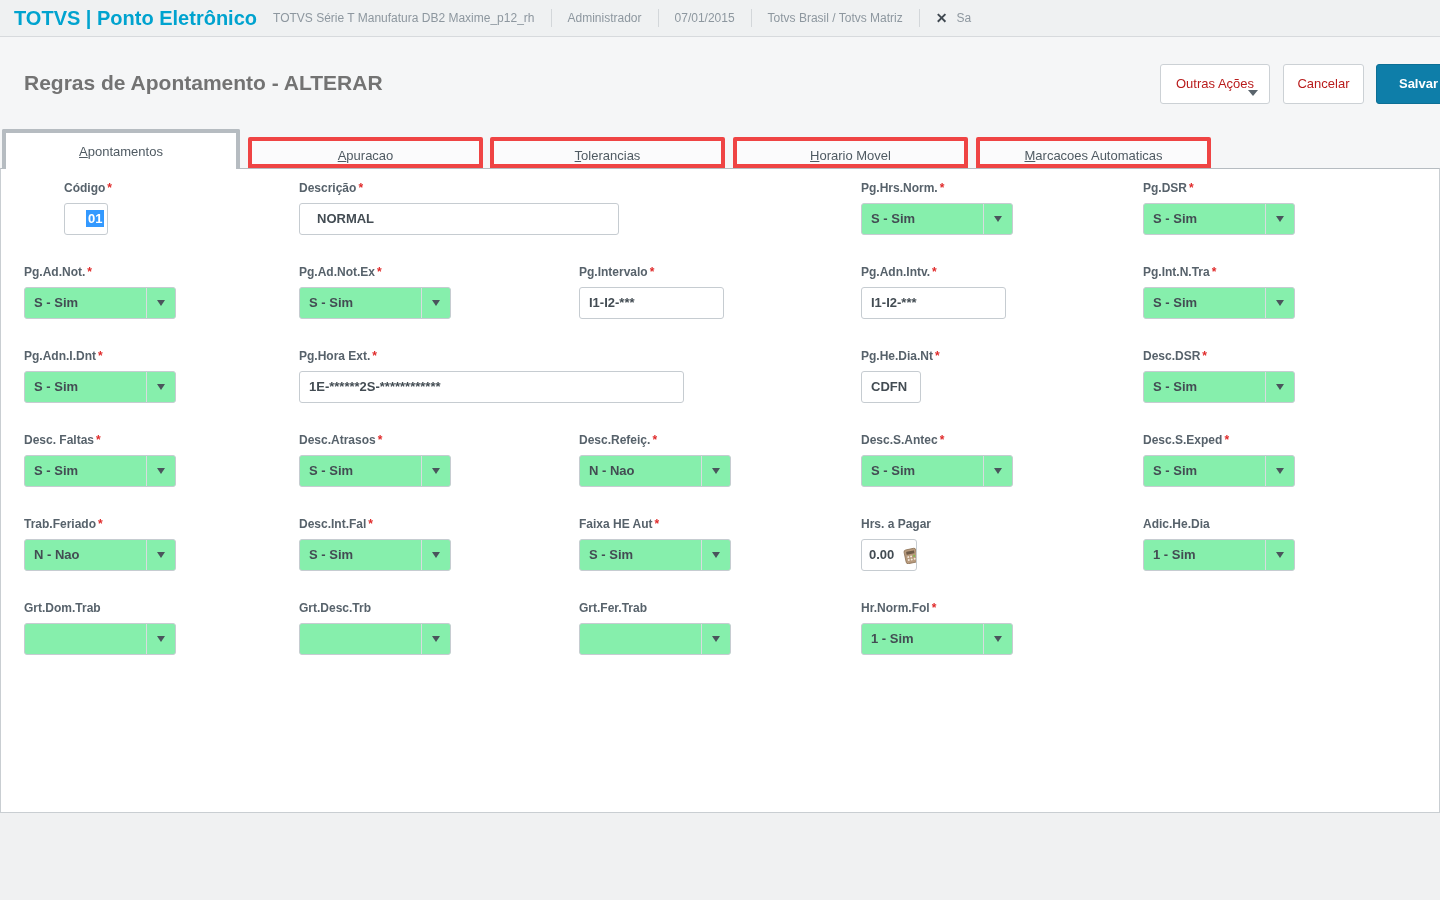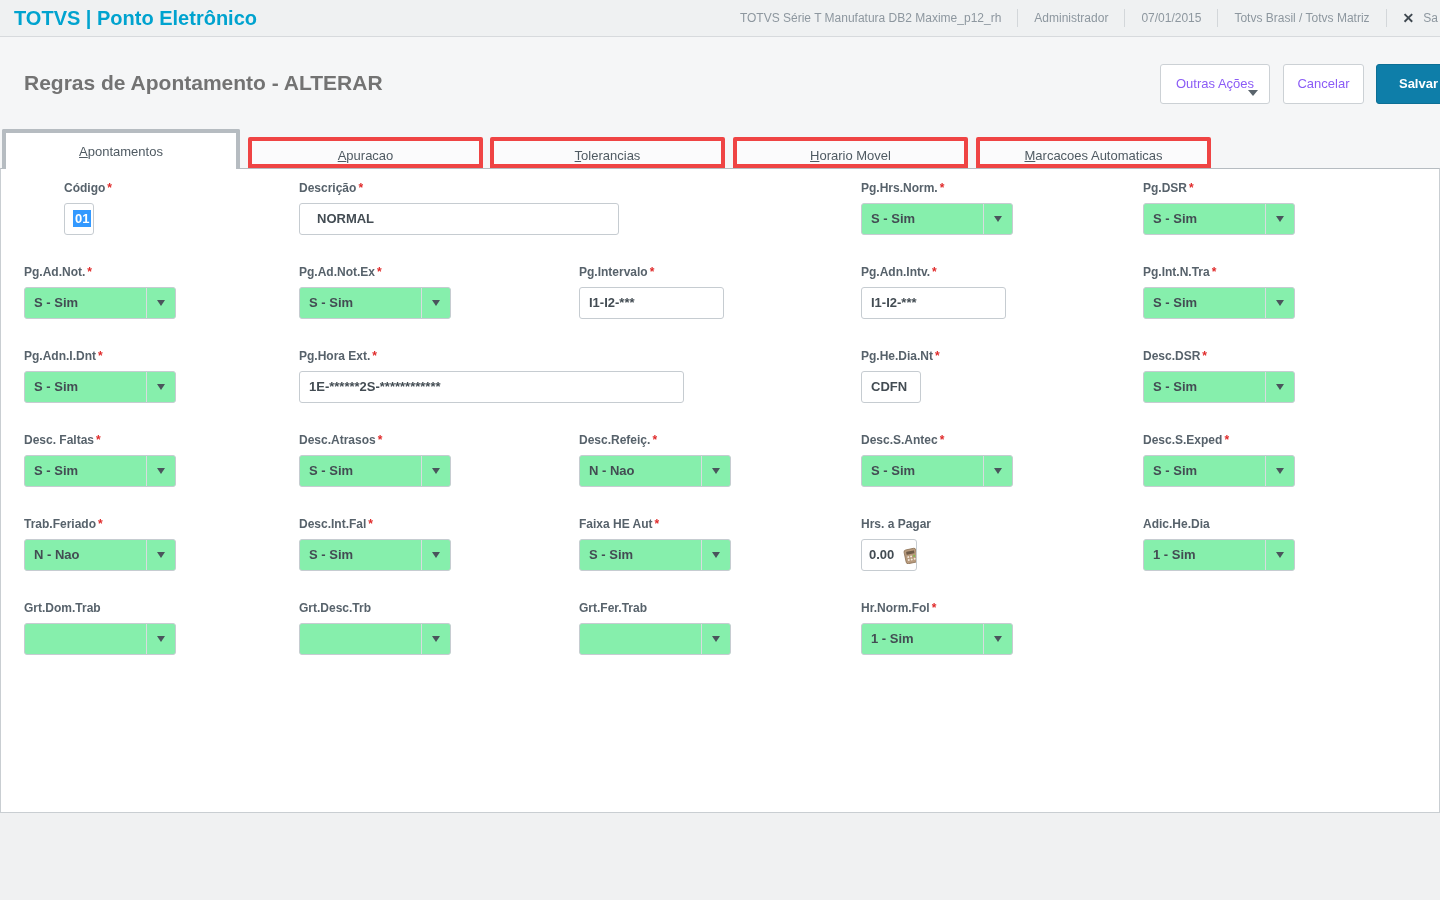--- a/index.html
+++ b/index.html
@@ -2,35 +2,35 @@
 <html><head>
 <meta charset="utf-8">
 <style>
   * { margin:0; padding:0; box-sizing:border-box; }
   html,body { width:1440px; height:900px; overflow:hidden;
     font-family:"Liberation Sans", sans-serif; background:#f0f1f2; }
 
   
   .topbar { position:absolute; left:0; top:0; width:1440px; height:37px;
     background:#eff1f2; border-bottom:1px solid #d7dadd;
-    display:flex; align-items:center; justify-content:space-between; padding-left:14px; z-index:5; }
+    display:flex; align-items:center; justify-content:flex-start; padding-left:14px; z-index:5; }
   .brand { font-size:20px; font-weight:700; color:#00a3cf; white-space:nowrap; }
   .tb-right { display:flex; align-items:center; height:100%; overflow:hidden; }
   .tb-items { display:flex; align-items:center; }
   .tb-item { font-size:12px; color:#8d979f; padding:0 16px; white-space:nowrap; cursor:default; }
   .tb-sep { width:1px; height:18px; background:#d3d7da; flex:none; }
   .tb-close { display:flex; align-items:center; padding:0 2px 0 16px; white-space:nowrap; cursor:pointer; }
   .close-x { color:#3f4850; font-weight:700; font-size:14px; margin-right:9px; }
   .logout-txt { font-size:12px; color:#8d979f; }
 
   
   .header { position:absolute; left:0; top:37px; width:1440px; height:131px; background:#f5f6f7; }
   .page-title { position:absolute; left:24px; top:34px; font-size:21px; font-weight:600; color:#737373; white-space:nowrap; }
   .btn { position:absolute; top:27px; height:40px; background:#fff; border:1px solid #ccd1d5;
-    border-radius:3px; font-size:13px; color:#8b5cf6; text-align:center; line-height:38px; cursor:pointer; }
+    border-radius:3px; font-size:13px; color:#b91c1c; text-align:center; line-height:38px; cursor:pointer; }
   .btn-other { left:1160px; width:110px; }
   .btn-cancel { left:1283px; width:81px; }
   .btn-save { left:1376px; width:85px; background:#0e7ea9; border-color:#0c6f95; color:#fff; font-weight:700; }
   .caret { position:absolute; right:11px; bottom:7px; width:0; height:0;
     border-left:5px solid transparent; border-right:5px solid transparent; border-top:6px solid #5a646c; }
 
   
   .tab { position:absolute; top:137px; width:235px; height:31px; line-height:29px; text-align:center;
     font-size:13px; color:#4f5a62; background:#fbfbfc; border:4px solid #ef4444;
     border-radius:2px 2px 0 0; cursor:pointer; z-index:2; white-space:nowrap; overflow:hidden; }
@@ -51,21 +51,21 @@
   .select { margin-top:7px; width:152px; height:32px; border:1px solid #c6ccd1; border-radius:3px;
     background:#86efac; display:flex; cursor:pointer; }
   .sel-val { flex:1; font-size:13px; font-weight:600; color:#434c53; line-height:30px;
     padding:0 9px; white-space:nowrap; overflow:hidden; }
   .sel-btn { width:29px; border-left:1px solid #d8dcdf; display:flex; align-items:center; justify-content:center; flex:none; }
   .tri { width:0; height:0; border-left:4.5px solid transparent; border-right:4.5px solid transparent;
     border-top:6px solid #4a545c; }
   .input { margin-top:7px; height:32px; border:1px solid #c6ccd1; border-radius:3px; background:#fff;
     font-size:13px; font-weight:600; color:#434c53; line-height:30px; padding:0 9px;
     white-space:nowrap; overflow:hidden; cursor:text; }
-  .input.narrow { padding:0 8px;text-align:right; }
+  .input.narrow { padding:0 21px;text-align:right; }
   .val.selected { background:#3399ff; color:#fff; padding:1px 2px; }
   .calc { display:flex; align-items:center; padding:0 7px; cursor:default; }
   .calc .val { margin-right:7px; }
   .calc-icon { display:flex; cursor:pointer; }
 </style>
 </head>
 <body>
 
 <div class="topbar">
   <div class="brand">TOTVS | Ponto Eletrônico</div>

